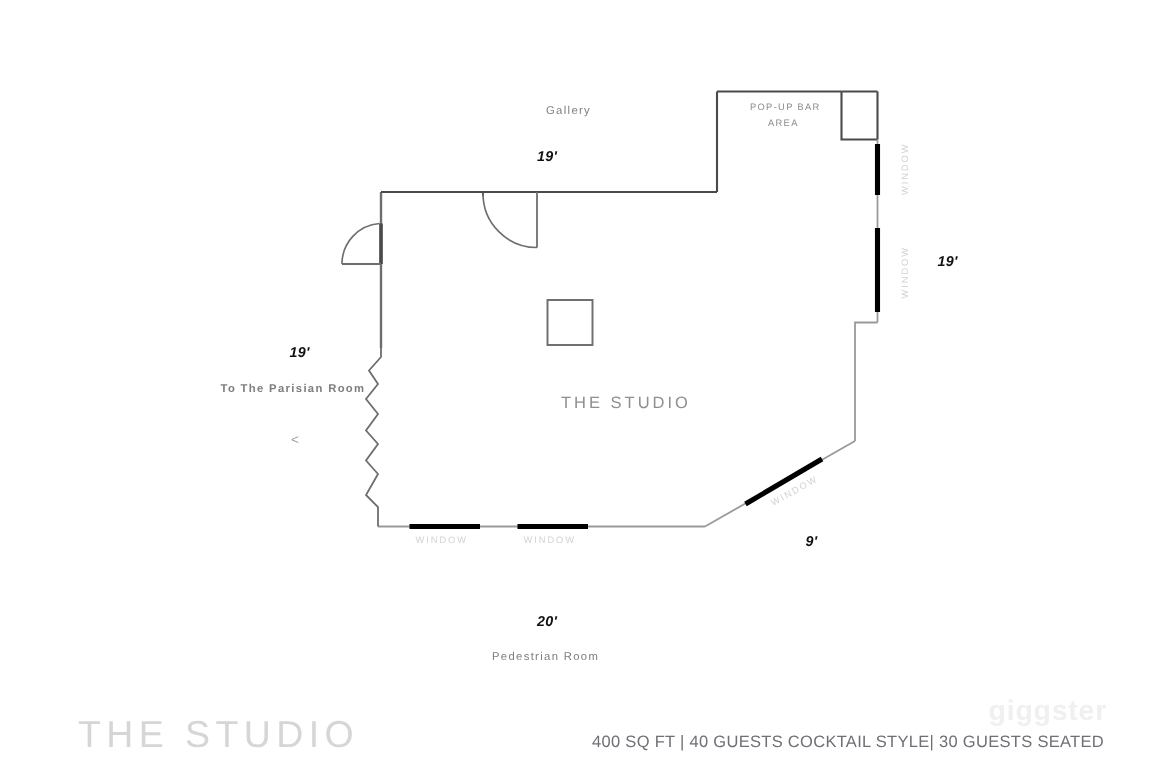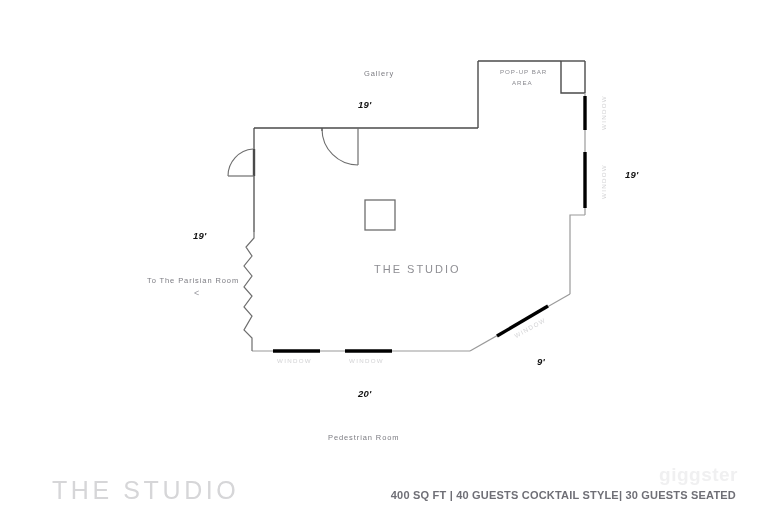--- a/index.html
+++ b/index.html
@@ -103,21 +103,21 @@
     white-space: nowrap;
   }
 
   .footer-specs {
     position: absolute;
     right: 32px;
     top: 489px;
     color: #6f6f76;
     font-size: 11px;
     letter-spacing: 0.2px;
-    font-weight: 700;
+    font-weight: 400;
     white-space: nowrap;
   }
 
   .watermark {
     position: absolute;
     right: 30px;
     top: 464px;
     color: #f0f0f1;
     font-size: 19px;
     letter-spacing: 0.5px;
@@ -174,32 +174,32 @@
 
   </svg>
 
   <div class="lbl annot" style="left:364px; top:70px;">Gallery</div>
 
   <div class="lbl annot-small" style="left:500px; top:69px;">POP-UP BAR</div>
   <div class="lbl annot-small" style="left:512px; top:80px;">AREA</div>
 
   <div class="lbl room-label" style="left:374px; top:264px;">THE STUDIO</div>
 
-  <div class="lbl annot" style="left:147px; top:277px;">To The Parisian Room</div>
+  <div class="lbl annot" style="left:147px; top:255px;font-weight:bold;">To The Parisian Room</div>
   <div class="arrow-glyph" style="left:194px; top:288px;">&lt;</div>
 
   <div class="lbl annot" style="left:328px; top:434px;">Pedestrian Room</div>
 
   <div class="lbl dim" style="left:358px; top:100px;">19'</div>
 
   <div class="lbl dim" style="left:193px; top:231px;">19'</div>
 
   <div class="lbl dim" style="left:625px; top:170px;">19'</div>
 
-  <div class="lbl dim" style="left:358px; top:389px;">20'</div>
+  <div class="lbl dim" style="left:358px; top:410px;">20'</div>
 
   <div class="lbl dim" style="left:537px; top:357px;">9'</div>
 
   <div class="window-tag vert" style="left:600px; top:130px;">WINDOW</div>
 
   <div class="window-tag vert" style="left:600px; top:199px;">WINDOW</div>
 
   <div class="window-tag diag" style="left:513px; top:333px;">WINDOW</div>
 
   <div class="window-tag" style="left:277px; top:357px;">WINDOW</div>

